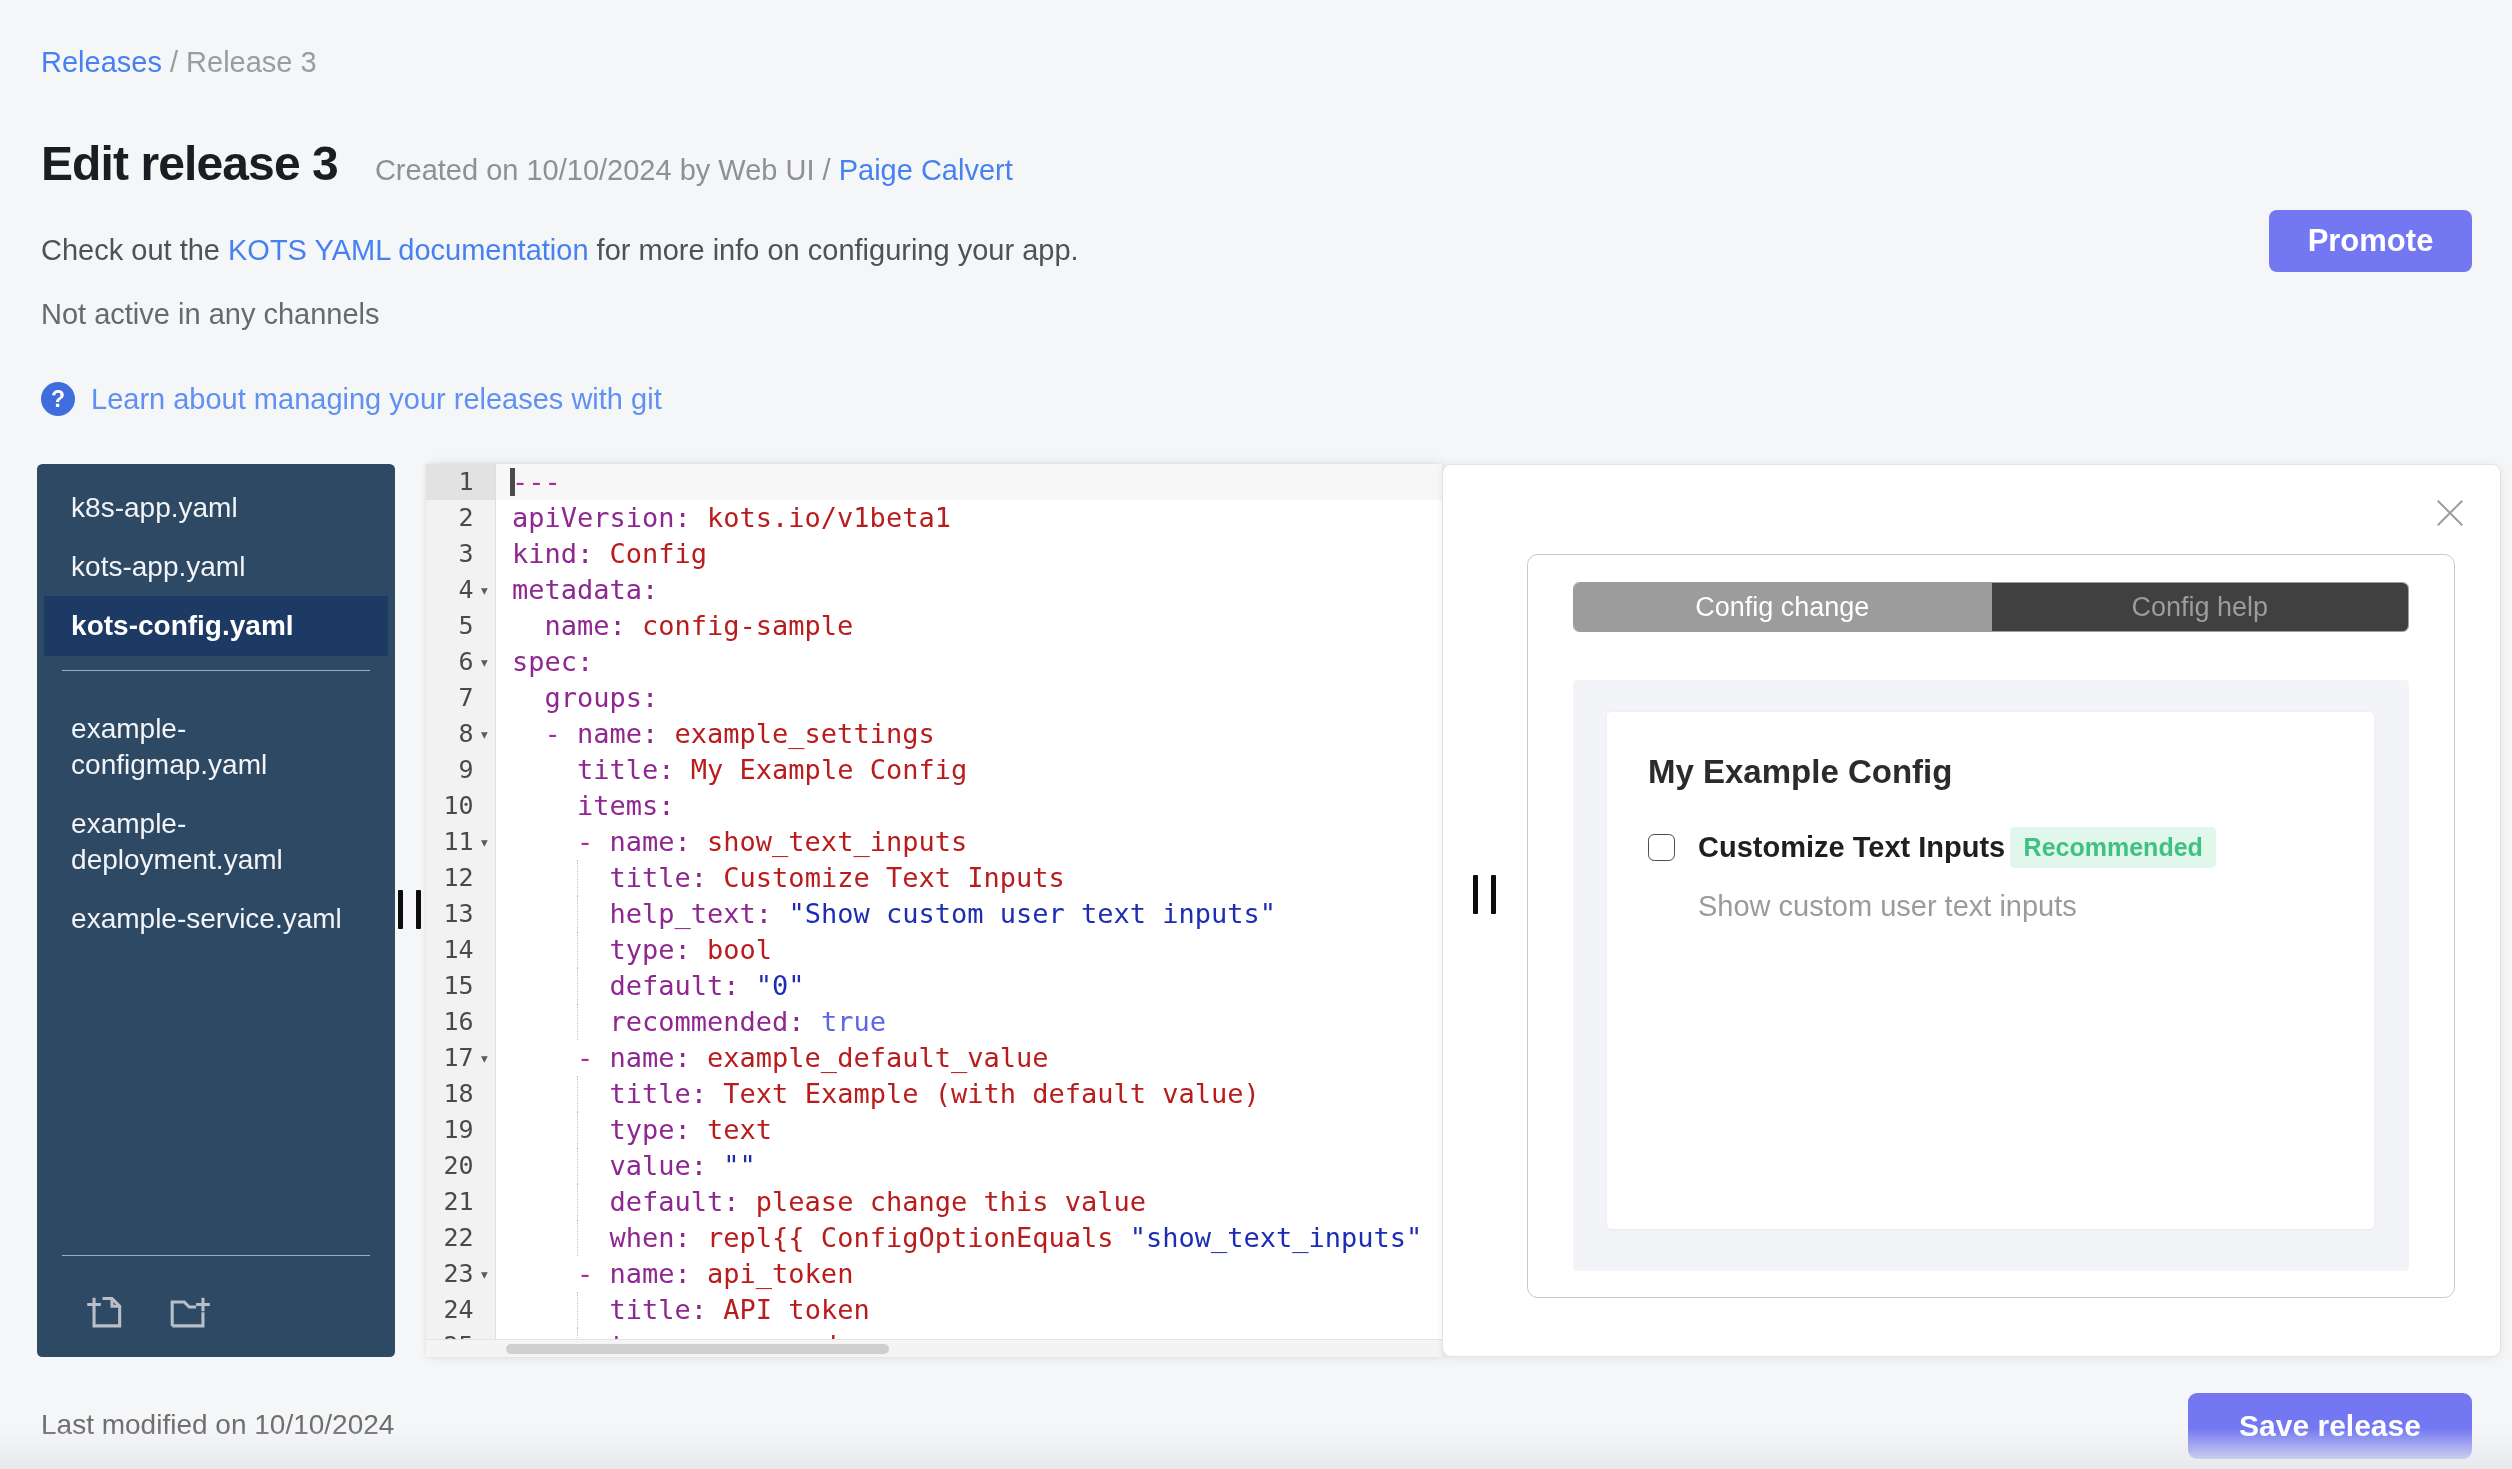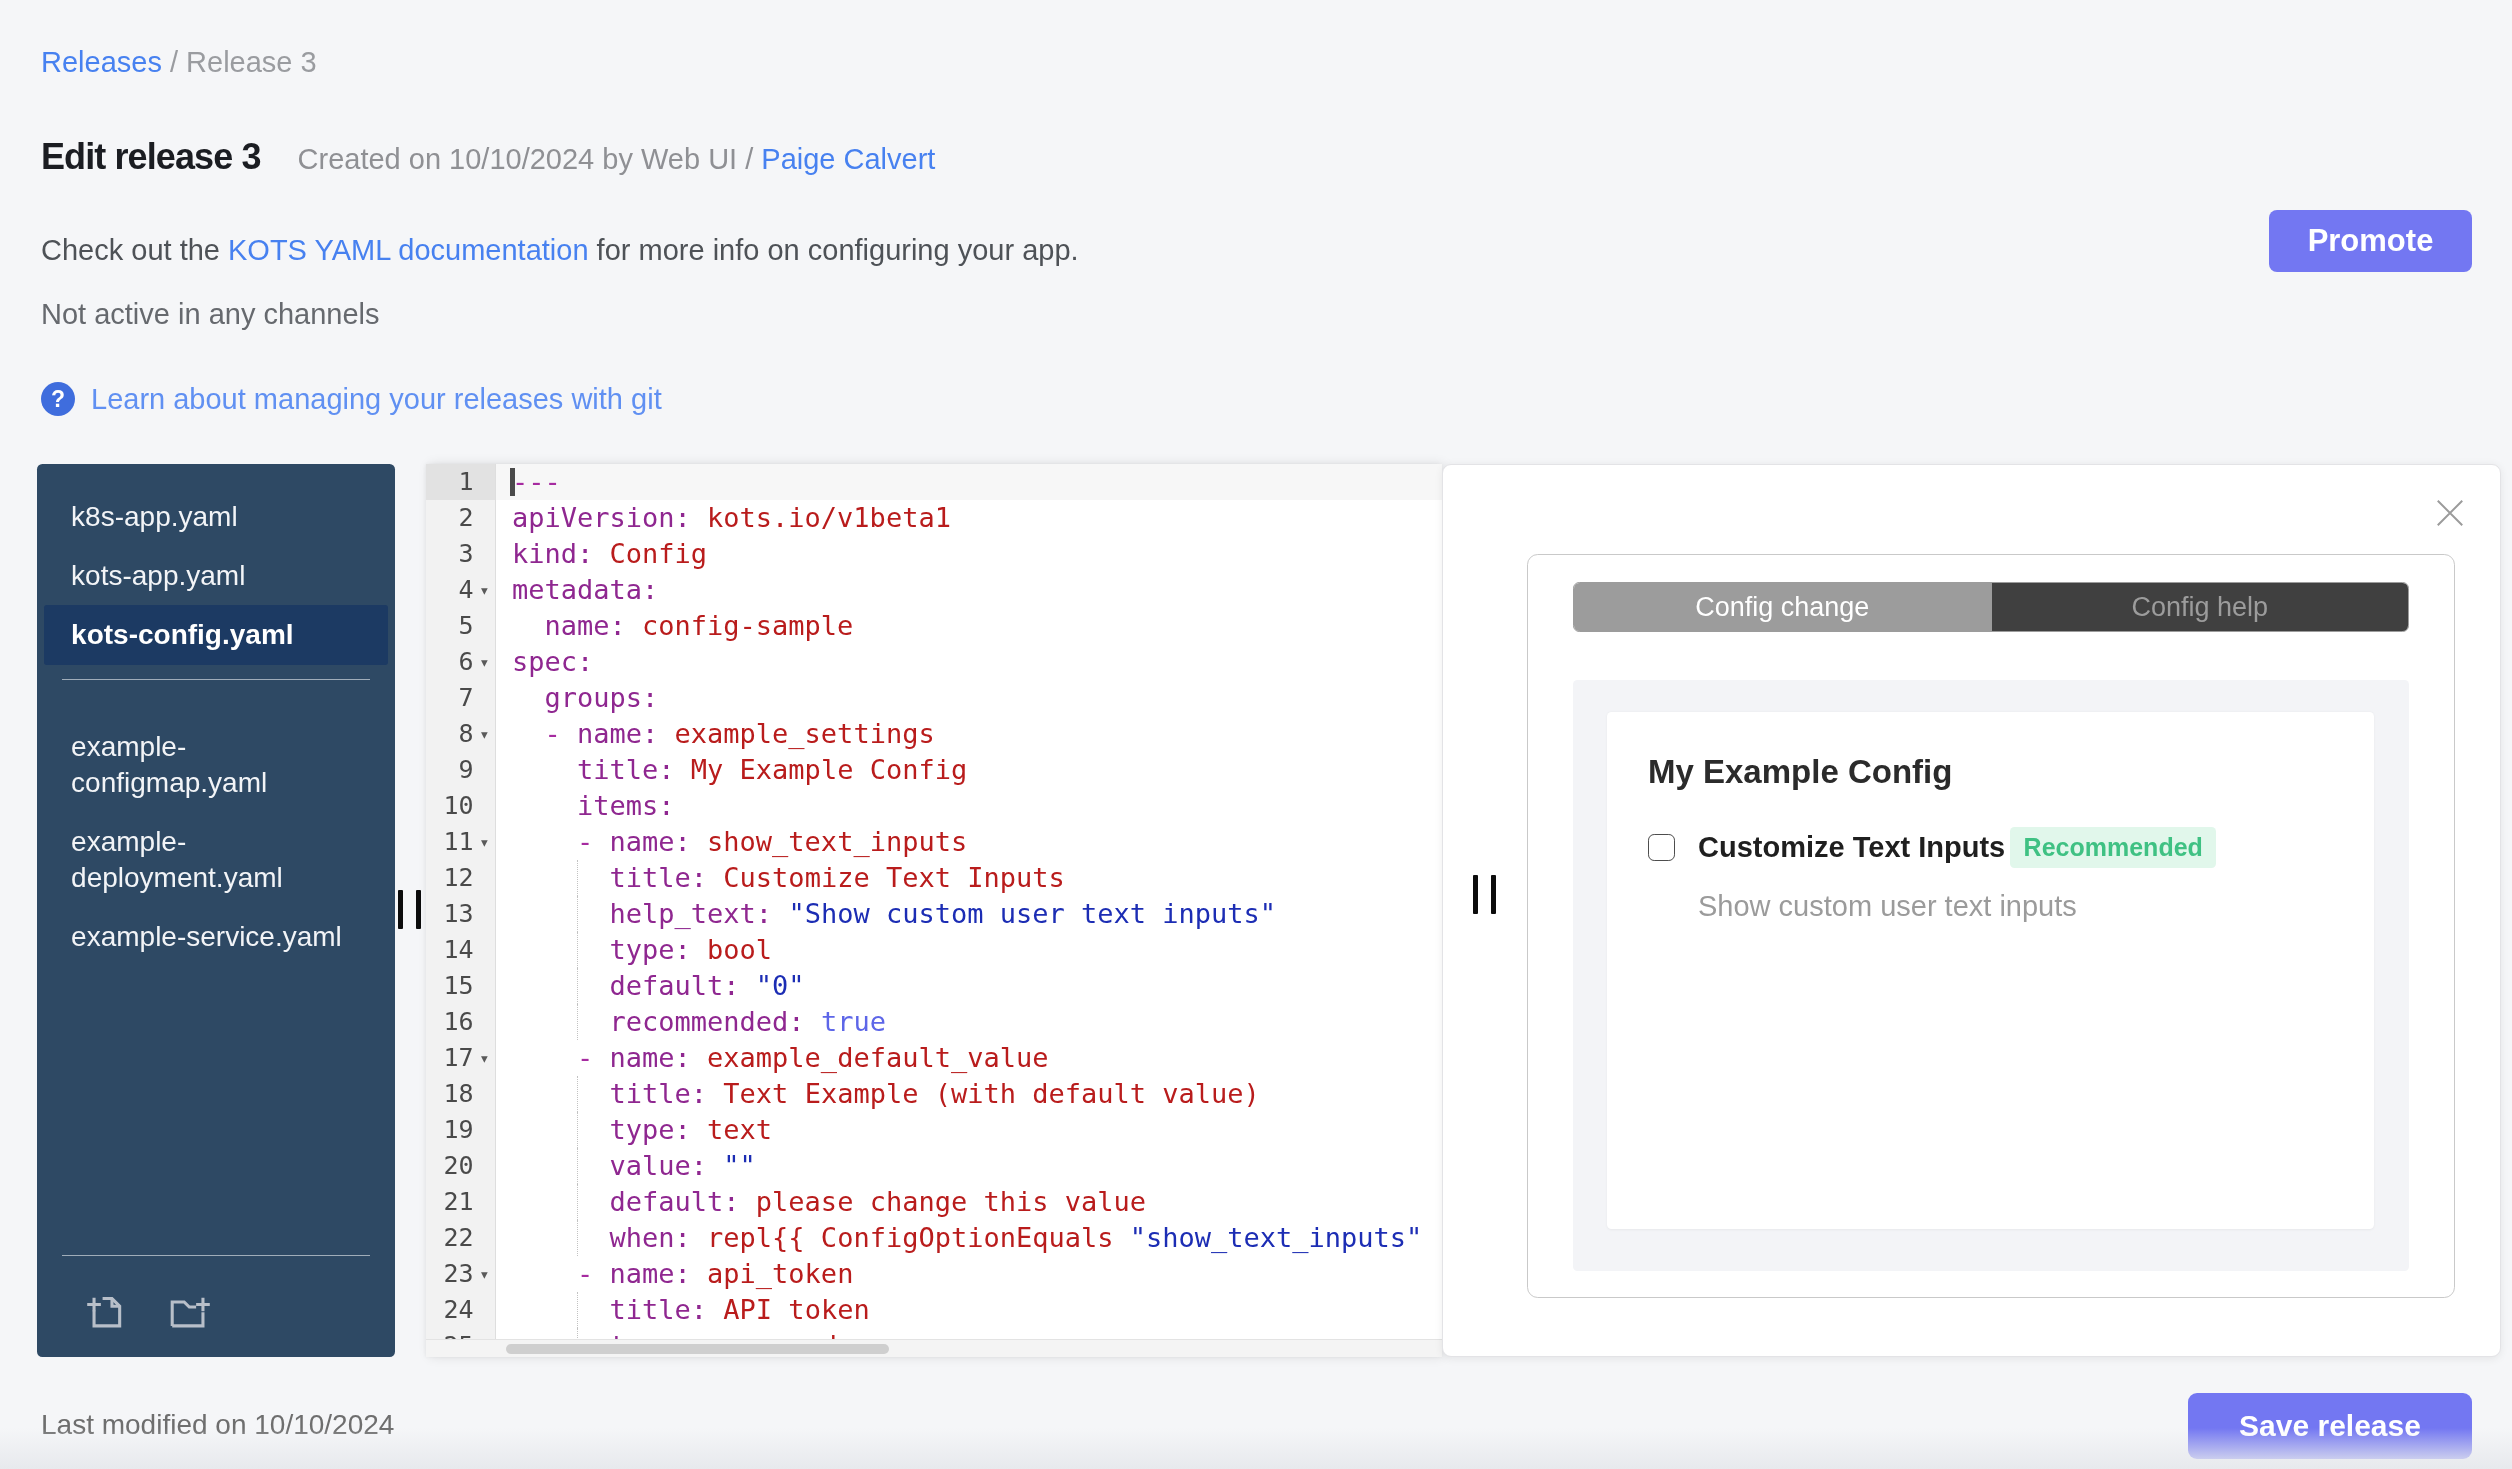--- a/index.html
+++ b/index.html
@@ -11,38 +11,38 @@
   *{margin:0;padding:0;box-sizing:border-box;}
   html,body{width:2512px;height:1469px;}
   body{position:relative;background:var(--page-bg);font-family:"Liberation Sans",sans-serif;overflow:hidden;}
   body::after{content:"";position:absolute;left:0;right:0;bottom:0;height:41px;
     background:linear-gradient(180deg,rgba(233,235,239,0),#e7e9ed);pointer-events:none;}
 
   
   .breadcrumb{position:absolute;left:41px;top:46px;font-size:29px;color:#9a9ca0;}
   .breadcrumb a{color:var(--link);text-decoration:none;cursor:pointer;}
   .title-row{position:absolute;left:41px;top:136px;display:flex;align-items:baseline;}
-  .page-title{font-size:36px;font-weight:bold;color:#1b1d22;letter-spacing:-0.9px;}
+  .page-title{font-size:48px;font-weight:bold;color:#1b1d22;letter-spacing:-0.9px;}
   .created{font-size:29px;color:#8f9094;margin-left:37px;}
   .created a{color:var(--link);text-decoration:none;cursor:pointer;}
   .docs-line{position:absolute;left:41px;top:234px;font-size:29px;color:#4e5257;}
   .docs-line a{color:var(--link);text-decoration:none;cursor:pointer;}
   .channels-line{position:absolute;left:41px;top:298px;font-size:29px;color:#66696e;}
   .git-line{position:absolute;left:41px;top:382px;display:flex;align-items:center;gap:16px;
     font-size:29px;color:var(--link-light);cursor:pointer;text-decoration:none;}
   .q-icon{width:34px;height:34px;border-radius:50%;background:#3f6ddd;color:#fff;font-size:23px;
     font-weight:bold;display:flex;align-items:center;justify-content:center;flex:0 0 34px;}
   .btn{border:none;border-radius:8px;background:var(--accent-indigo);color:#fff;font-weight:bold;
     font-family:"Liberation Sans",sans-serif;cursor:pointer;}
   .promote-btn{position:absolute;right:40px;top:210px;width:203px;height:62px;font-size:31px;}
 
   
   .sidebar{position:absolute;left:37px;top:464px;width:358px;height:893px;background:var(--sidebar-bg);
     border-radius:5.3px;color:#fff;display:flex;flex-direction:column;}
-  .file-list{list-style:none;padding-top:23px;}
+  .file-list{list-style:none;padding-top:14px;}
   .file-list li{font-size:28px;line-height:36px;padding:11.6px 36px 11.6px 27px;margin:0 7.1px;border-radius:2.7px;
     overflow-wrap:break-word;cursor:pointer;color:#f2f4f7;}
   .file-list li.selected{background:var(--sidebar-selected);font-weight:bold;color:#fff;}
   .sidebar hr{border:none;border-bottom:0.9px solid rgba(255,255,255,.55);margin:14.3px 25px;}
   .sidebar-footer{margin-top:auto;padding-bottom:23px;}
   .sidebar-actions{display:flex;gap:39px;padding:19.6px 0 0 46px;}
   .sidebar-actions .icon-btn{background:none;border:none;cursor:pointer;padding:0;}
   .sidebar-actions svg{width:46px;height:41px;stroke:#b8bfc9;fill:none;stroke-width:1.8px;}
 
   

